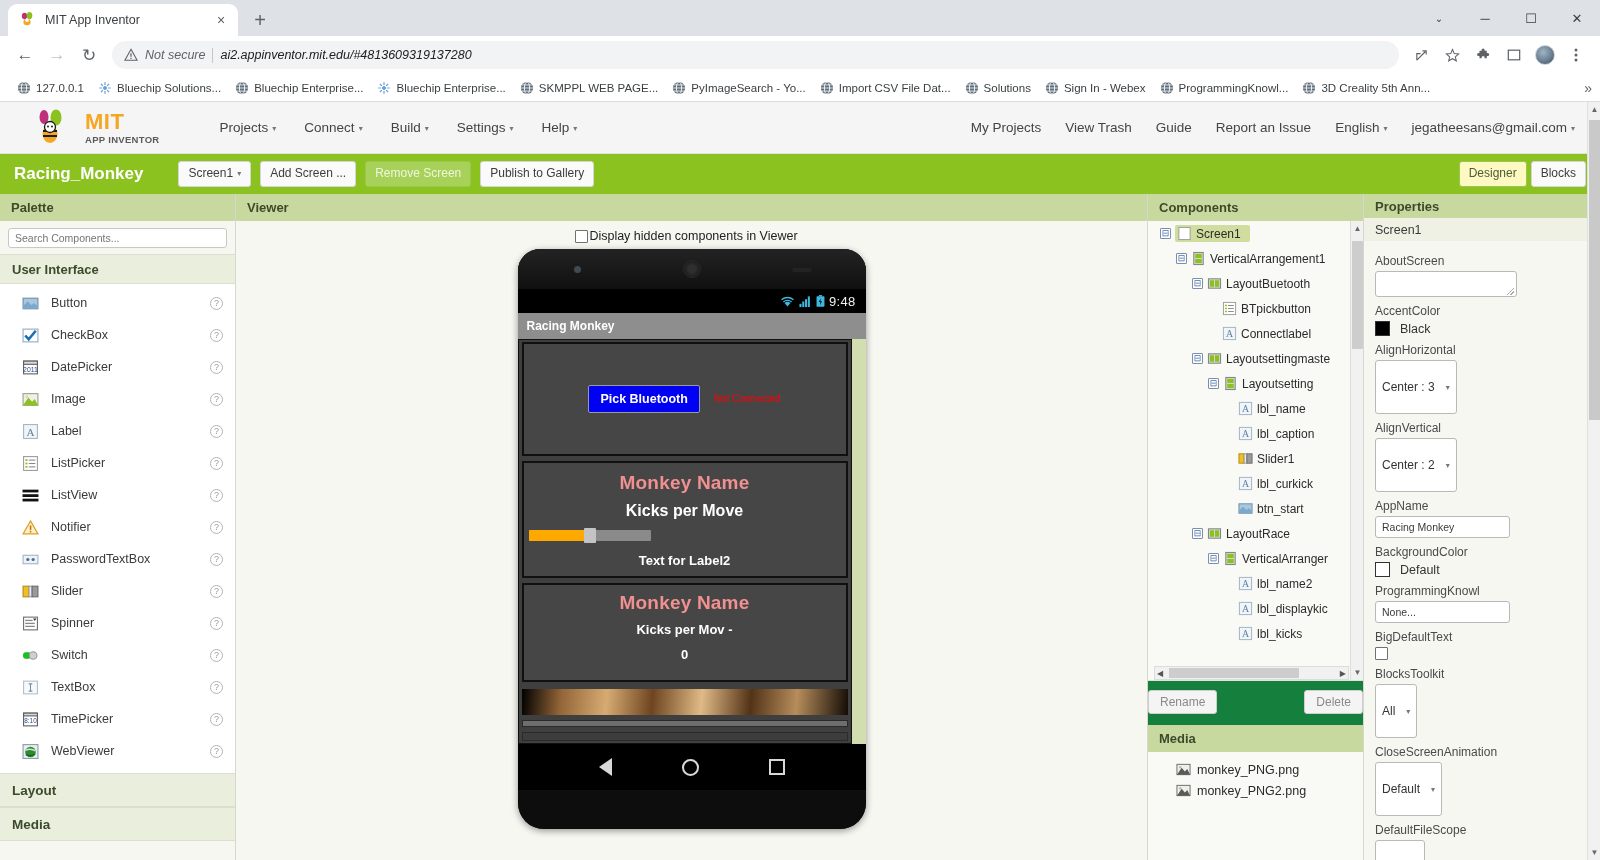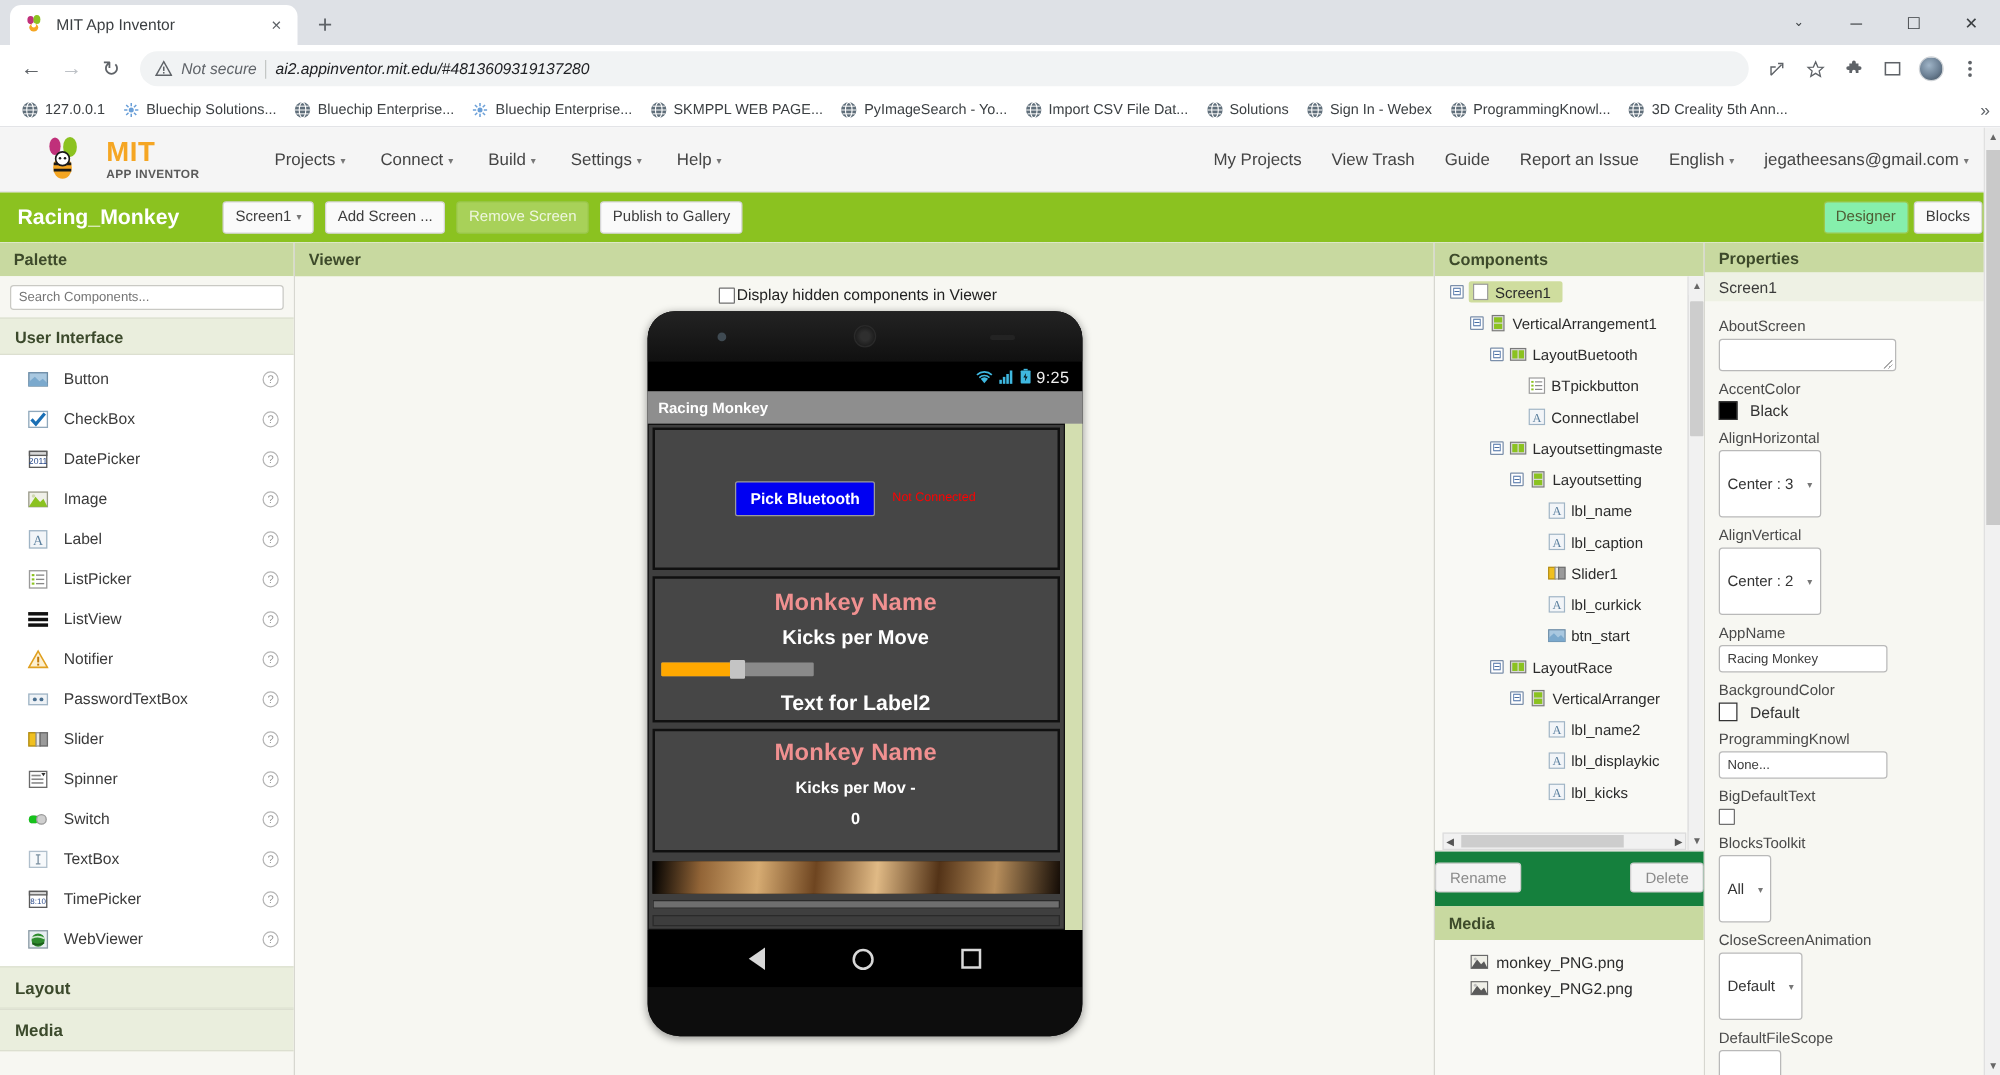--- a/index.html
+++ b/index.html
@@ -245,21 +245,21 @@
     padding: 4px 9px;
     line-height: 1.3;
     white-space: nowrap;
   }
   .gbtn.dis {
     background: #a8d159;
     border-color: #9bc74d;
     color: #eef6df;
   }
   .gbtn.active {
-    background: #86efac;
+    background: #fef9c3;
     border-color: #9bc74d;
     color: #4e5b33;
   }
   .proj-right {
     margin-left: auto;
     display: flex;
     gap: 4px;
   }
 
   
@@ -542,21 +542,21 @@
   }
   .slider-thumb {
     position: absolute;
     left: 55px; top: -2px;
     width: 12px; height: 15px;
     background: #c4c4c4;
     border-radius: 1px;
   }
   .lbl-label2 {
     color: #ffffff;
-    font-size: 17px;
+    font-size: 13px;
     font-weight: bold;
     margin-top: 12px;
   }
   .arr-race {
     height: 100px;
     justify-content: flex-start;
     padding-top: 7px;
   }
   .lbl-kicksmov {
     color: #ffffff;
@@ -1241,21 +1241,21 @@
                   <rect x="3.5" y="7" width="2.2" height="6"></rect>
                   <rect x="6.5" y="4.5" width="2.2" height="8.5"></rect>
                   <rect x="9.5" y="1.5" width="2.2" height="11.5"></rect>
                 </g>
             </svg>
             <svg width="9" height="14" viewBox="0 0 10 14">
               <rect x="3.2" y="0.4" width="3.6" height="1.4" fill="#3fb8e0"></rect>
               <rect x="0.6" y="1.8" width="8.8" height="11.6" fill="#3fb8e0" rx="0.8"></rect>
               <path d="M5.4 4 L3 8 H4.8 L4.3 11.6 L6.8 7.2 H5 Z" fill="#0b1a20"></path>
             </svg>
-            <span class="st-time">9:25</span>
+            <span class="st-time">9:48</span>
           </div>
 
           <div class="app-titlebar">Racing Monkey</div>
 
           <div class="screen-area">
             <div class="screen-inner">
 
               <div class="arr arr-bt">
                 <span class="btn-blue">Pick Bluetooth</span>
                 <span class="lbl-notconn">Not Connected</span>

